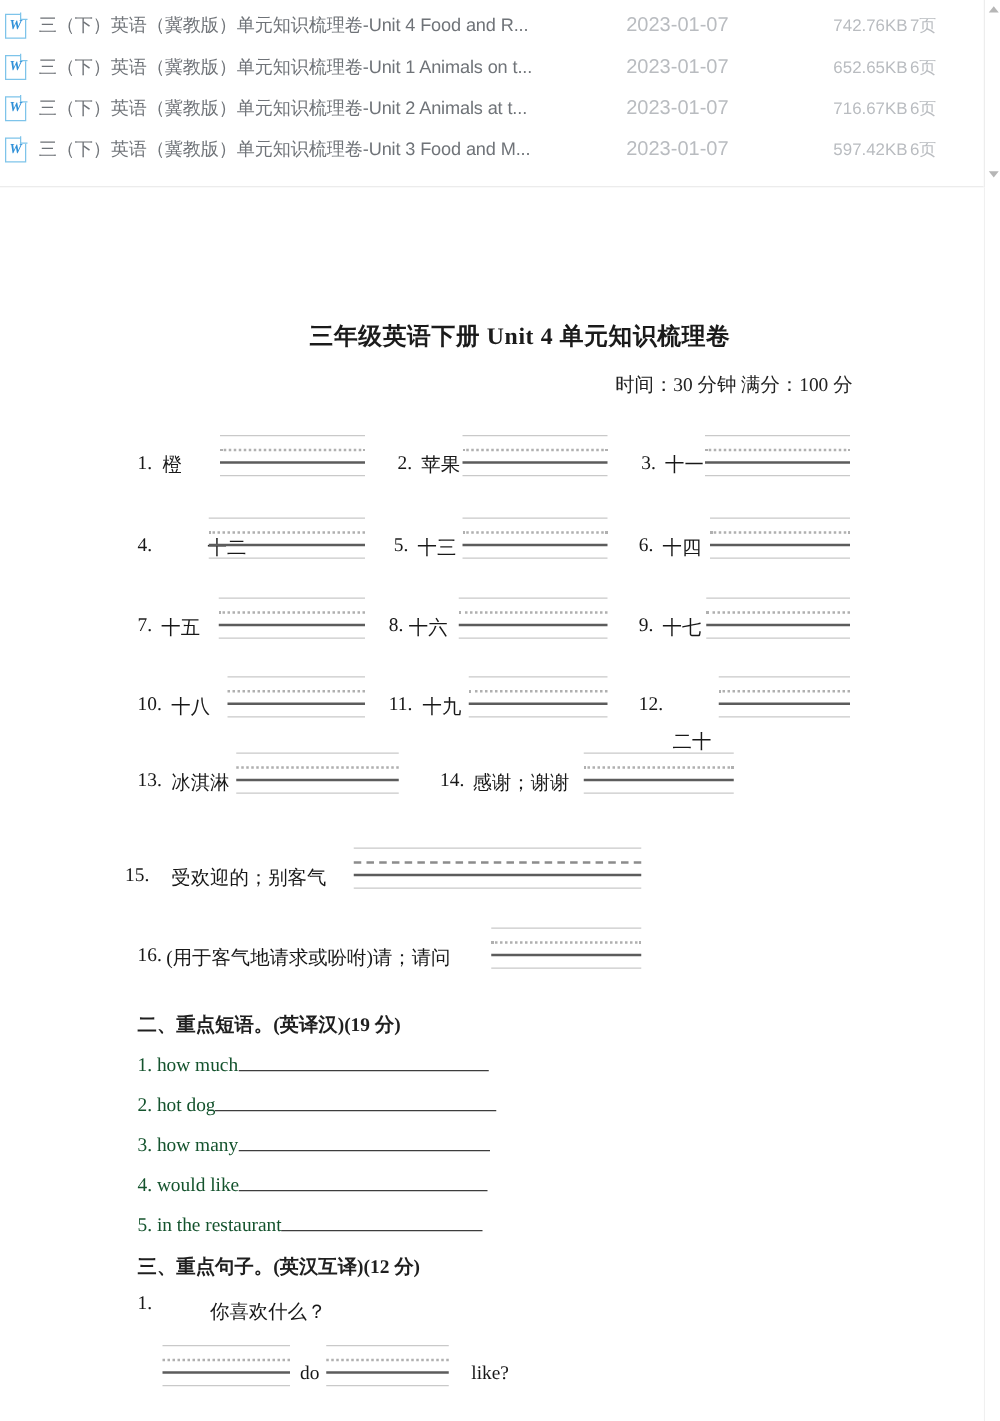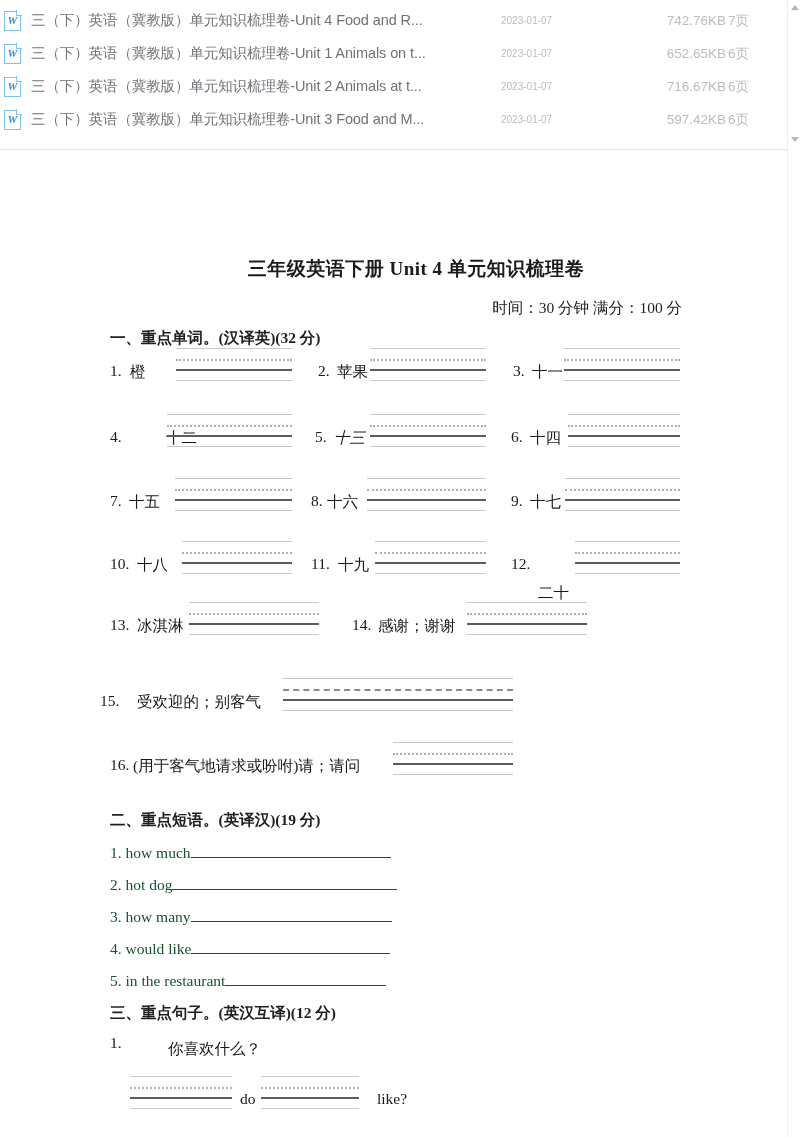--- a/index.html
+++ b/index.html
@@ -67,21 +67,21 @@
 
   .file-name {
     font-size: 14.5px;
     color: #6f7378;
     white-space: nowrap;
     overflow: hidden;
     letter-spacing: -0.1px;
     flex: 0 0 470px;
   }
   .file-date {
-    font-size: 10px;
+    font-size: 16px;
     color: #b9bcc0;
     flex: 0 0 120px;
     text-align: left;
   }
   .file-size {
     font-size: 13.5px;
     color: #b9bcc0;
     flex: 0 0 105px;
     text-align: right;
   }
@@ -284,21 +284,20 @@
     </span>
 </div>
 
 <div id="right-edge"></div>
 
 <div id="doc">
 
   <div id="paper-title">三年级英语下册 Unit 4 单元知识梳理卷</div>
   <div id="paper-meta">时间：30 分钟  满分：100 分</div>
 
-  <div class="section-head" style="left:110px; top:178px;">一、重点单词。(汉译英)(32 分)</div>
 
   <div class="word-label" style="left:110px; top:212px;">1.</div>
   <div class="word-label" style="left:130px; top:212px;">橙</div>
   <div class="guide" style="left:176px; top:197px; width:116px;">
     <span class="ln t1"></span>
       <span class="ln t2"></span>
       <span class="ln t3"></span>
       <span class="ln t4"></span>
   </div>
 
@@ -323,21 +322,21 @@
   <div class="word-label" style="left:110px; top:278px;">4.</div>
   <div class="word-label" style="left:130px; top:278px;margin-left:36px;">十二</div>
   <div class="guide" style="left:167px; top:263px; width:125px;">
     <span class="ln t1"></span>
       <span class="ln t2"></span>
       <span class="ln t3"></span>
       <span class="ln t4"></span>
   </div>
 
   <div class="word-label" style="left:315px; top:278px;">5.</div>
-  <div class="word-label" style="left:334px; top:278px;font-style:italic;">十三</div>
+  <div class="word-label" style="left:334px; top:278px;">十三</div>
   <div class="guide" style="left:370px; top:263px; width:116px;">
     <span class="ln t1"></span>
       <span class="ln t2"></span>
       <span class="ln t3"></span>
       <span class="ln t4"></span>
   </div>
 
   <div class="word-label" style="left:511px; top:278px;">6.</div>
   <div class="word-label" style="left:530px; top:278px;">十四</div>
   <div class="guide" style="left:568px; top:263px; width:112px;">

